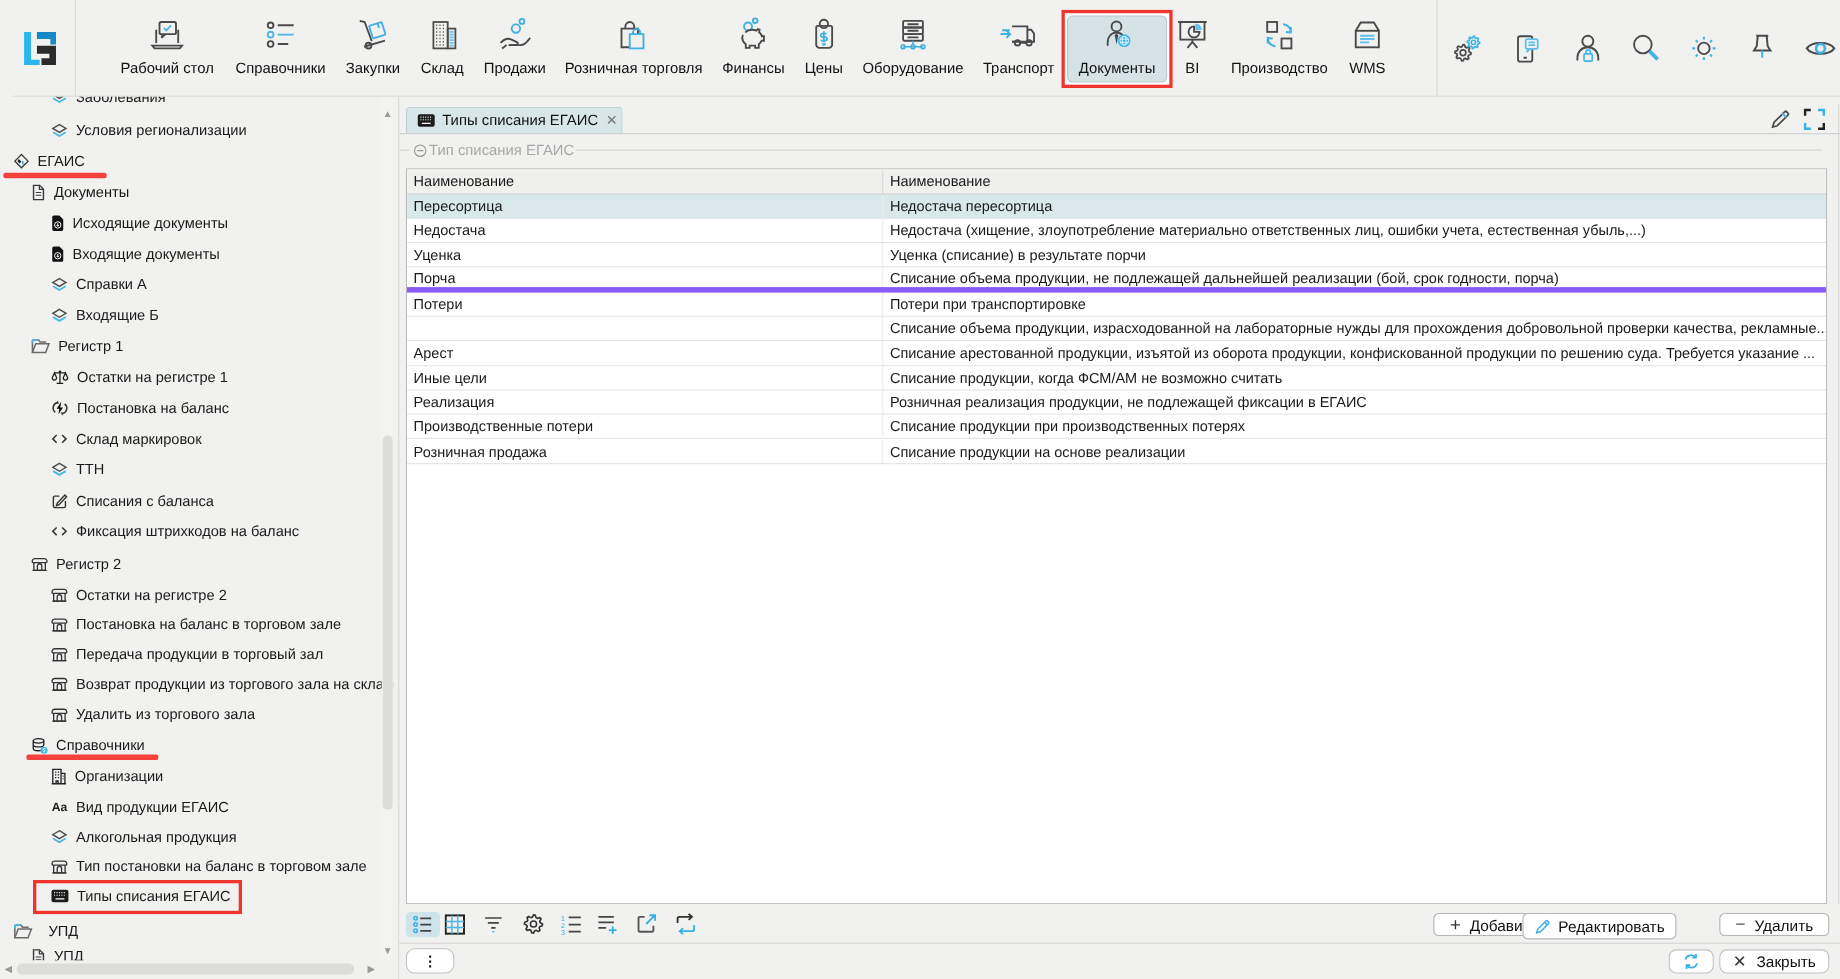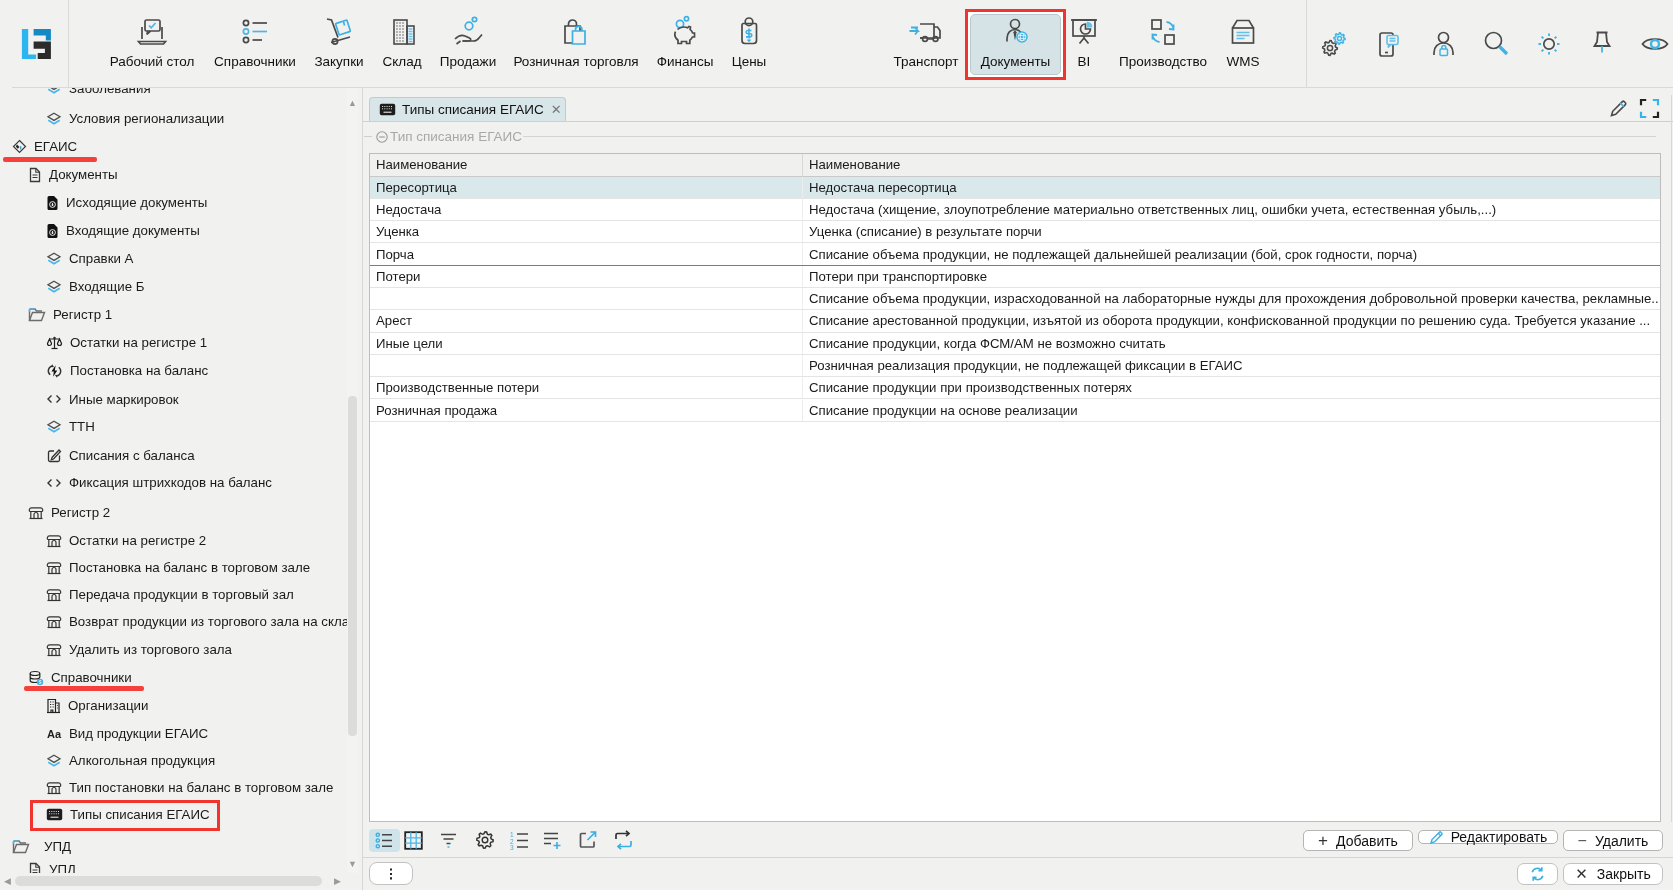--- a/index.html
+++ b/index.html
@@ -120,20 +120,36 @@
     <svg class="nicon" width="34" height="34" viewBox="0 0 34 34" fill="none" stroke="#4a4a4a" stroke-width="1.7">
       <circle cx="17" cy="6.8" r="3.8"></circle>
       <path d="M11 8.5 H23 a1.5 1.5 0 0 1 1.5 1.5 V25.5 a3 3 0 0 1 -3 3 H13 a3 3 0 0 1 -3 -3 V10 A1.5 1.5 0 0 1 11 8.5 Z"></path>
       <g stroke="#3fb0e4" stroke-width="1.6">
           <path d="M17 13.5 v10 M19.5 15.5 h-3.7 a1.6 1.6 0 0 0 0 3.2 h2.4 a1.6 1.6 0 0 1 0 3.2 H14"></path>
           <path d="M15.5 24.5 l1.5 1.5 1.5 -1.5"></path>
         </g>
     </svg>
     <div class="nlabel">Цены</div>
   </div>
+  <div class="navitem" style="left:768px;width:100px">
+    <svg class="nicon" width="34" height="34" viewBox="0 0 34 34" fill="none" stroke="#4a4a4a" stroke-width="1.7">
+      <rect x="8" y="4" width="18" height="6" rx="1"></rect>
+        <rect x="8" y="10" width="18" height="6" rx="1"></rect>
+        <rect x="8" y="16" width="18" height="6" rx="1"></rect>
+      <path d="M12 7 h10 M12 13 h10 M12 19 h10"></path>
+      <g stroke="#3fb0e4" stroke-width="1.5">
+          <path d="M8 27.5 h18"></path>
+          <circle cx="8" cy="27.5" r="1.8"></circle>
+          <circle cx="17" cy="27.5" r="1.8"></circle>
+          <circle cx="26" cy="27.5" r="1.8"></circle>
+          <path d="M17 22 v3.5"></path>
+        </g>
+    </svg>
+    <div class="nlabel">Оборудование</div>
+  </div>
   <div class="navitem" style="left:874px;width:80px">
     <svg class="nicon" width="36" height="34" viewBox="0 0 36 34" fill="none" stroke="#4a4a4a" stroke-width="1.7">
       <path d="M12 9 H26 V23 H12"></path>
         <path d="M26 12 h3.5 l2.5 3.5 V23 h-6"></path>
       <circle cx="17" cy="24" r="2.4"></circle>
         <circle cx="27.5" cy="24" r="2.4"></circle>
         <path d="M12 23 h2.5 M19.5 24 h5.5"></path>
       <g stroke="#3fb0e4" stroke-width="1.8">
           <path d="M3 12.5 h7 M1.5 16 h8.5 l-3 -3.5 M10 16 l-3 3.5"></path>
         </g>
@@ -314,21 +330,21 @@
         <path d="M4.2 11.8 A5.6 5.2 0 0 1 6 3 M12.8 4.2 A5.6 5.2 0 0 1 11 13" stroke="#333" stroke-width="1.4"></path>
         <path d="M5.9 3.4 l0.8 -1.6 M5.9 3.4 l1.8 0.2 M11.1 12.6 l-0.8 1.6 M11.1 12.6 l-1.8 -0.2" stroke="#333" stroke-width="1.1"></path>
         <path d="M9.7 2.3 L5.4 8.6 h2.4 L7.1 13.7 l4.2 -6.3 H8.8 Z" fill="#111"></path>
       </svg>
       <span class="tx" style="">Постановка на баланс</span>
     </div>
   <div class="trow" style="left:46px;top:297.0px">
       <svg width="16" height="14" viewBox="0 0 16 14" fill="none" stroke="#333" stroke-width="1.4">
         <path d="M5.5 3.5 L2 7 l3.5 3.5 M10.5 3.5 L14 7 l-3.5 3.5"></path>
       </svg>
-      <span class="tx" style="">Иные маркировок</span>
+      <span class="tx" style="">Склад маркировок</span>
     </div>
   <div class="trow" style="left:46px;top:324.5px">
       <svg width="16" height="16" viewBox="0 0 16 16" fill="none">
         <path d="M8 2.2 L14 5.8 8 9.4 2 5.8 Z" stroke="#4d4d4d" stroke-width="1.3"></path>
         <path d="M2.3 9.3 L8 12.7 13.7 9.3" stroke="#49b6e8" stroke-width="1.6" fill="none"></path>
       </svg>
       <span class="tx" style="">ТТН</span>
     </div>
   <div class="trow" style="left:46px;top:353.0px">
       <svg width="16" height="16" viewBox="0 0 16 16" fill="none" stroke="#333" stroke-width="1.3">
@@ -532,21 +548,21 @@
     <div class="throw" style="top:44.8px;border-bottom:1px solid #e4e4e4">
         <div class="c1">Недостача</div>
         <div class="c2">Недостача (хищение, злоупотребление материально ответственных лиц, ошибки учета, естественная убыль,...)</div>
         <div style="position:absolute;left:432px;top:0;width:1px;height:22.3px;background:#ededed"></div>
       </div>
     <div class="throw" style="top:67.1px;border-bottom:1px solid #e4e4e4">
         <div class="c1">Уценка</div>
         <div class="c2">Уценка (списание) в результате порчи</div>
         <div style="position:absolute;left:432px;top:0;width:1px;height:22.3px;background:#ededed"></div>
       </div>
-    <div class="throw" style="top:89.4px;border-bottom:1px solid #8b5cf6">
+    <div class="throw" style="top:89.4px;border-bottom:5px solid #8b5cf6">
         <div class="c1">Порча</div>
         <div class="c2">Списание объема продукции, не подлежащей дальнейшей реализации (бой, срок годности, порча)</div>
         <div style="position:absolute;left:432px;top:0;width:1px;height:22.3px;background:#ededed"></div>
       </div>
     <div class="throw" style="top:111.7px;border-bottom:1px solid #e4e4e4">
         <div class="c1">Потери</div>
         <div class="c2">Потери при транспортировке</div>
         <div style="position:absolute;left:432px;top:0;width:1px;height:22.3px;background:#ededed"></div>
       </div>
     <div class="throw" style="top:134.0px;border-bottom:1px solid #e4e4e4">
@@ -557,20 +573,21 @@
         <div class="c1">Арест</div>
         <div class="c2">Списание арестованной продукции, изъятой из оборота продукции, конфискованной продукции по решению суда. Требуется указание ...</div>
         <div style="position:absolute;left:432px;top:0;width:1px;height:22.3px;background:#ededed"></div>
       </div>
     <div class="throw" style="top:178.6px;border-bottom:1px solid #e4e4e4">
         <div class="c1">Иные цели</div>
         <div class="c2">Списание продукции, когда ФСМ/АМ не возможно считать</div>
         <div style="position:absolute;left:432px;top:0;width:1px;height:22.3px;background:#ededed"></div>
       </div>
     <div class="throw" style="top:200.9px;border-bottom:1px solid #e4e4e4">
+        <div class="c1">Реализация</div>
         <div class="c2">Розничная реализация продукции, не подлежащей фиксации в ЕГАИС</div>
         <div style="position:absolute;left:432px;top:0;width:1px;height:22.3px;background:#ededed"></div>
       </div>
     <div class="throw" style="top:223.2px;border-bottom:1px solid #e4e4e4">
         <div class="c1">Производственные потери</div>
         <div class="c2">Списание продукции при производственных потерях</div>
         <div style="position:absolute;left:432px;top:0;width:1px;height:22.3px;background:#ededed"></div>
       </div>
     <div class="throw" style="top:245.5px;border-bottom:1px solid #e4e4e4">
         <div class="c1">Розничная продажа</div>
@@ -636,21 +653,21 @@
         <g stroke="#333" stroke-width="1.7">
           <path d="M3 9 V5 a1.5 1.5 0 0 1 1.5 -1.5 H16"></path>
           <path d="M13 0.8 l3 2.7 -3 2.7"></path>
         </g>
         <g stroke="#3aafe2" stroke-width="1.7">
           <path d="M18 11 v4 a1.5 1.5 0 0 1 -1.5 1.5 H5"></path>
           <path d="M8 13.8 l-3 2.7 3 2.7"></path>
         </g>
       </svg>
     <div class="btn" style="left:940px;top:8px;width:110px;height:21px;border-radius:5px"><span style="font-size:17px;margin-right:8px;color:#333;font-weight:400">+</span>Добавить</div>
-    <div class="btn" style="left:1055px;top:8px;width:140px;height:14px;border-radius:5px"><svg width="15" height="15" viewBox="0 0 15 15" fill="none" stroke="#3aafe2" stroke-width="1.4" style="margin-right:7px">
+    <div class="btn" style="left:1021px;top:8px;width:140px;height:24px;border-radius:5px"><svg width="15" height="15" viewBox="0 0 15 15" fill="none" stroke="#3aafe2" stroke-width="1.4" style="margin-right:7px">
           <path d="M2 13 l1 -3.4 L10.4 2.2 a1 1 0 0 1 1.4 0 l1 1 a1 1 0 0 1 0 1.4 L5.4 12 Z"></path>
           <path d="M9.3 3.3 l2.4 2.4"></path>
         </svg>Редактировать</div>
     <div class="btn" style="left:1200px;top:8px;width:100px;height:21px;border-radius:5px"><span style="font-size:16px;margin-right:8px;color:#555">−</span>Удалить</div>
   </div>
 
   <div id="statusbar">
     <div class="btn" style="left:6px;top:4px;width:44px;height:23px;border-radius:8px;border-color:#c2c2c2">
         <span style="font-weight:bold;letter-spacing:0;font-size:13px">⋮</span>
       </div>

